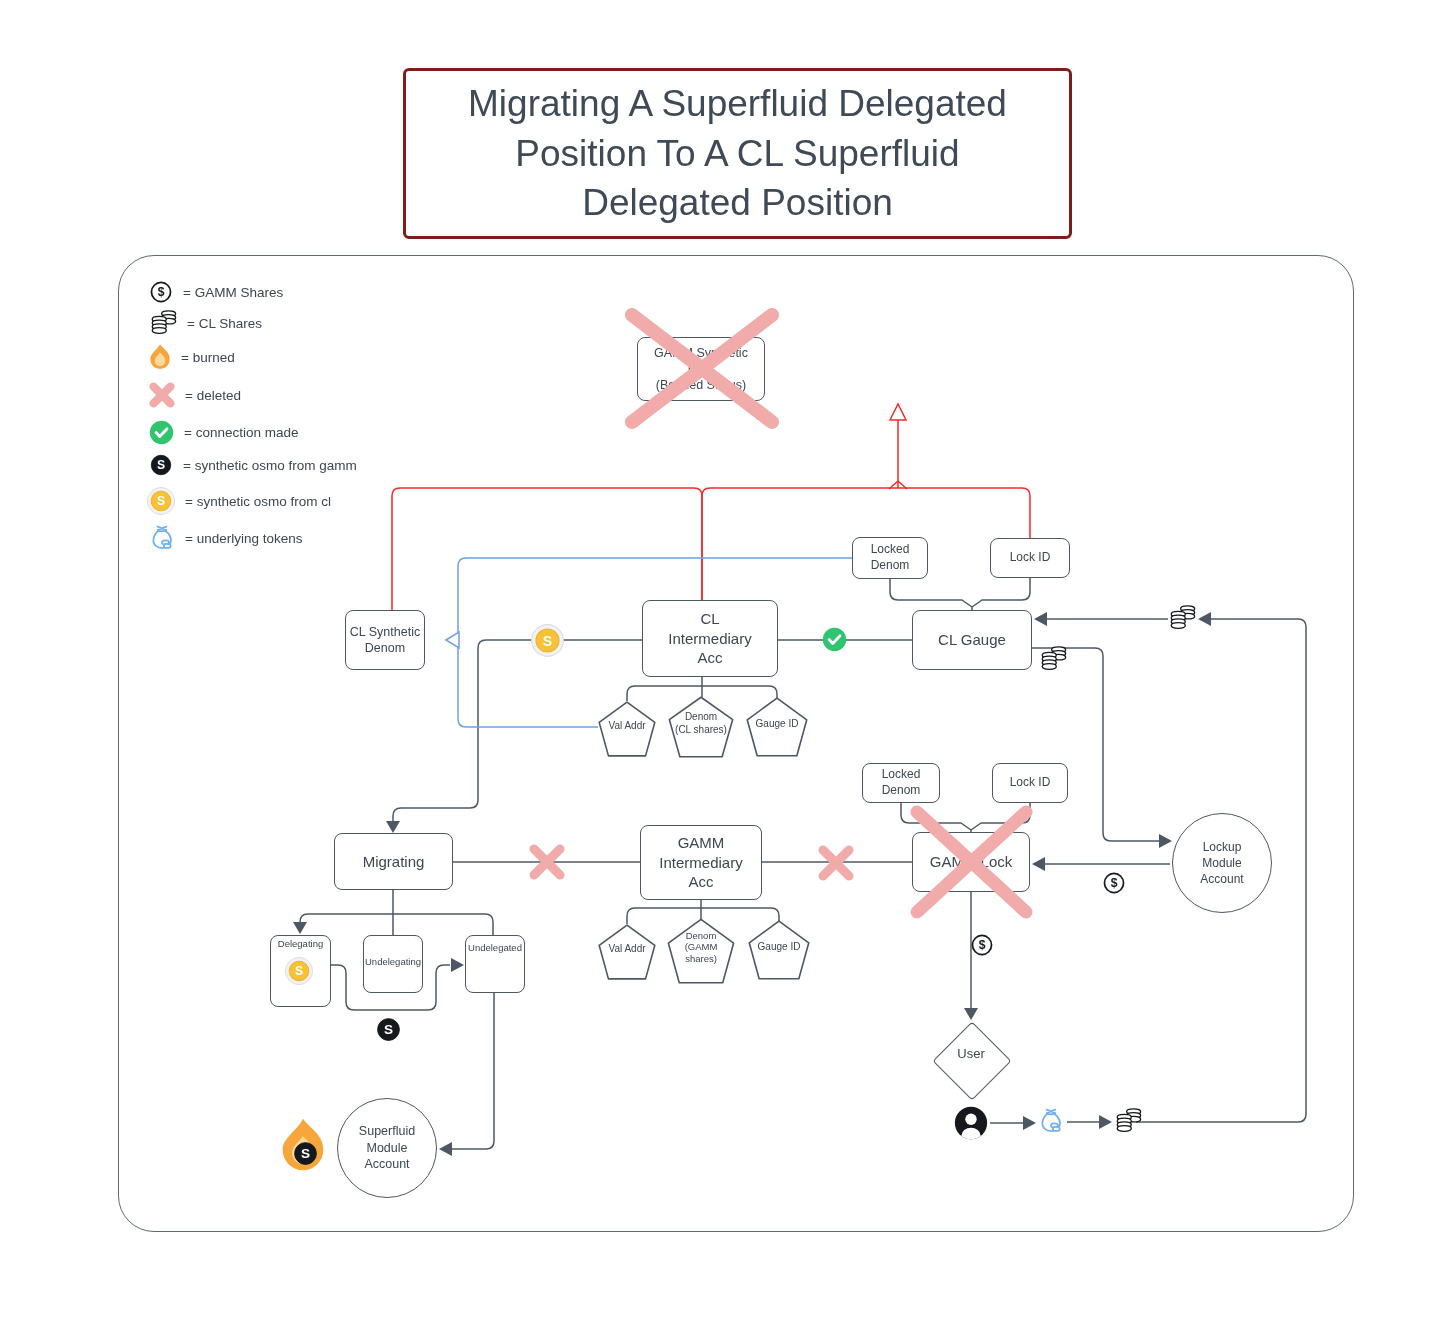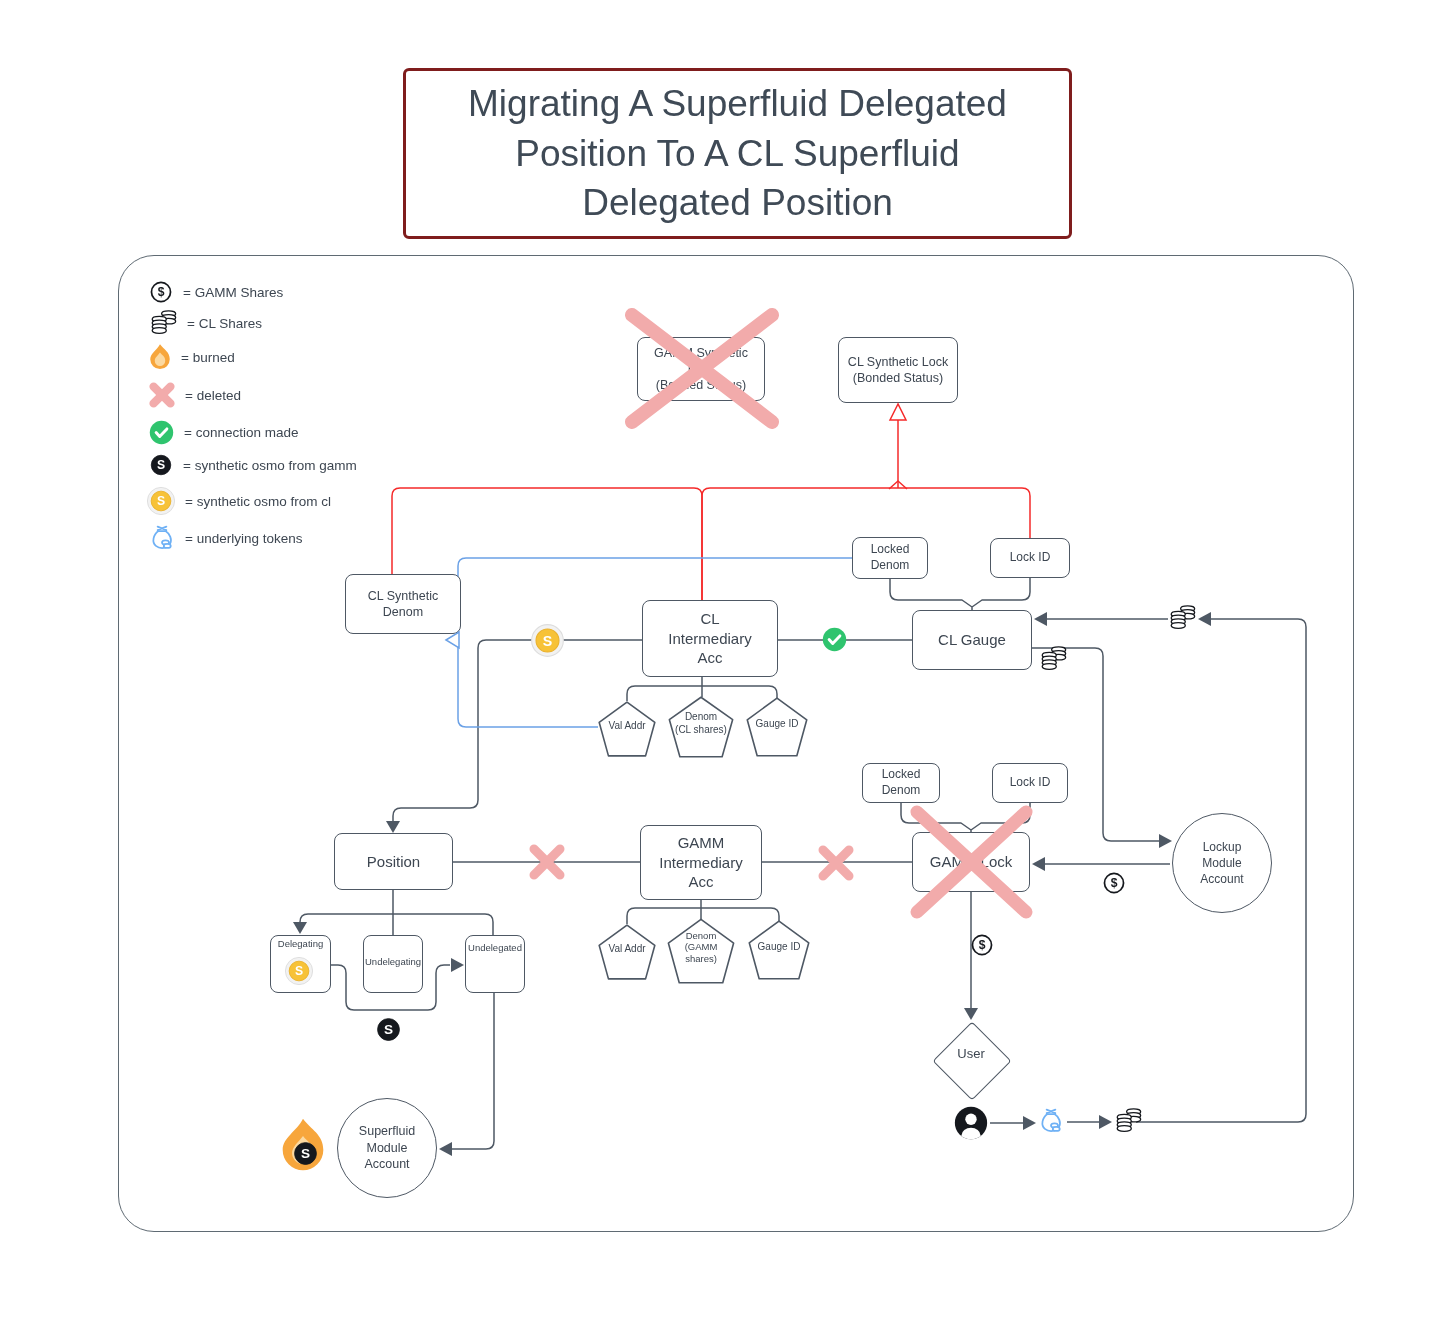--- a/index.html
+++ b/index.html
@@ -136,40 +136,38 @@
     <path d="M-4,-8 C-10,-4 -12,5 -7,9 C-2,13 6,12 9,7 C12,2 9,-5 4,-8 L-4,-8 Z"></path>
     <ellipse cx="4" cy="5" rx="4" ry="2.4" fill="#fff"></ellipse>
     <ellipse cx="6" cy="9" rx="4" ry="2.4" fill="#fff"></ellipse>
         </svg></span>
     <span>= underlying tokens</span>
   </div>
 
   <div class="node" style="left:637px;top:337px;width:128px;height:64px;font-size:12.5px">GAMM Synthetic
 Lock
 (Bonded Status)</div>
-  <div class="node" style="left:838px;top:337px;width:120px;height:66px;font-size:12.5px">CL Synthetic Lock
-(Bonded Status)</div>
   <div class="node small" style="left:852px;top:537px;width:76px;height:42px">Locked
 Denom</div>
   <div class="node small" style="left:990px;top:538px;width:80px;height:40px">Lock ID</div>
-  <div class="node" style="left:345px;top:574px;width:116px;height:60px;font-size:12.5px">CL Synthetic
+  <div class="node" style="left:345px;top:610px;width:80px;height:60px;font-size:12.5px">CL Synthetic
 Denom</div>
   <div class="node big" style="left:642px;top:600px;width:136px;height:77px">CL
 Intermediary
 Acc</div>
   <div class="node big" style="left:912px;top:610px;width:120px;height:60px">CL Gauge</div>
   <div class="node small" style="left:862px;top:763px;width:78px;height:40px">Locked
 Denom</div>
   <div class="node small" style="left:992px;top:763px;width:76px;height:40px">Lock ID</div>
-  <div class="node big" style="left:334px;top:833px;width:119px;height:57px">Position</div>
+  <div class="node big" style="left:334px;top:833px;width:119px;height:57px">Migrating</div>
   <div class="node big" style="left:640px;top:825px;width:122px;height:75px">GAMM
 Intermediary
 Acc</div>
   <div class="node big" style="left:912px;top:832px;width:118px;height:60px">GAMM Lock</div>
-  <div class="node tiny" style="left:270px;top:935px;width:61px;height:58px;align-items:flex-start;padding-top:2px">Delegating</div>
+  <div class="node tiny" style="left:270px;top:935px;width:61px;height:72px;align-items:flex-start;padding-top:2px">Delegating</div>
   <div class="node tiny" style="left:363px;top:935px;width:60px;height:58px;align-items:flex-start;padding-top:20px">Undelegating</div>
   <div class="node tiny" style="left:465px;top:935px;width:60px;height:58px;align-items:flex-start;padding-top:6px">Undelegated</div>
 
   <div class="pent" style="left:598px;top:701px;width:58px;height:56px">
     <svg viewBox="0 0 100 100" preserveAspectRatio="none">
         <polygon points="50,2 98,38 82,98 18,98 2,38" fill="#fff" stroke="#4e5864" stroke-width="1.6" vector-effect="non-scaling-stroke" stroke-linejoin="round"></polygon>
       </svg>
     <span>Val Addr</span>
   </div>
   <div class="pent" style="left:668px;top:696px;width:66px;height:62px">

